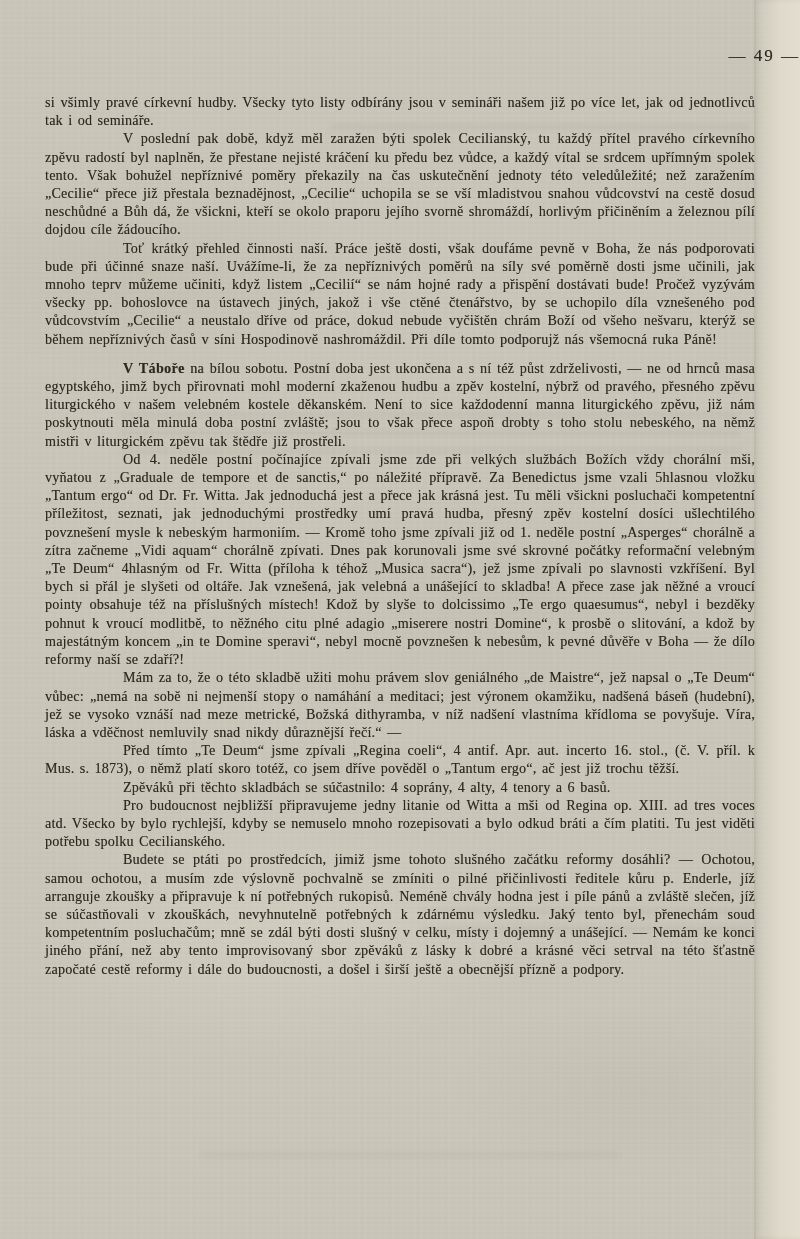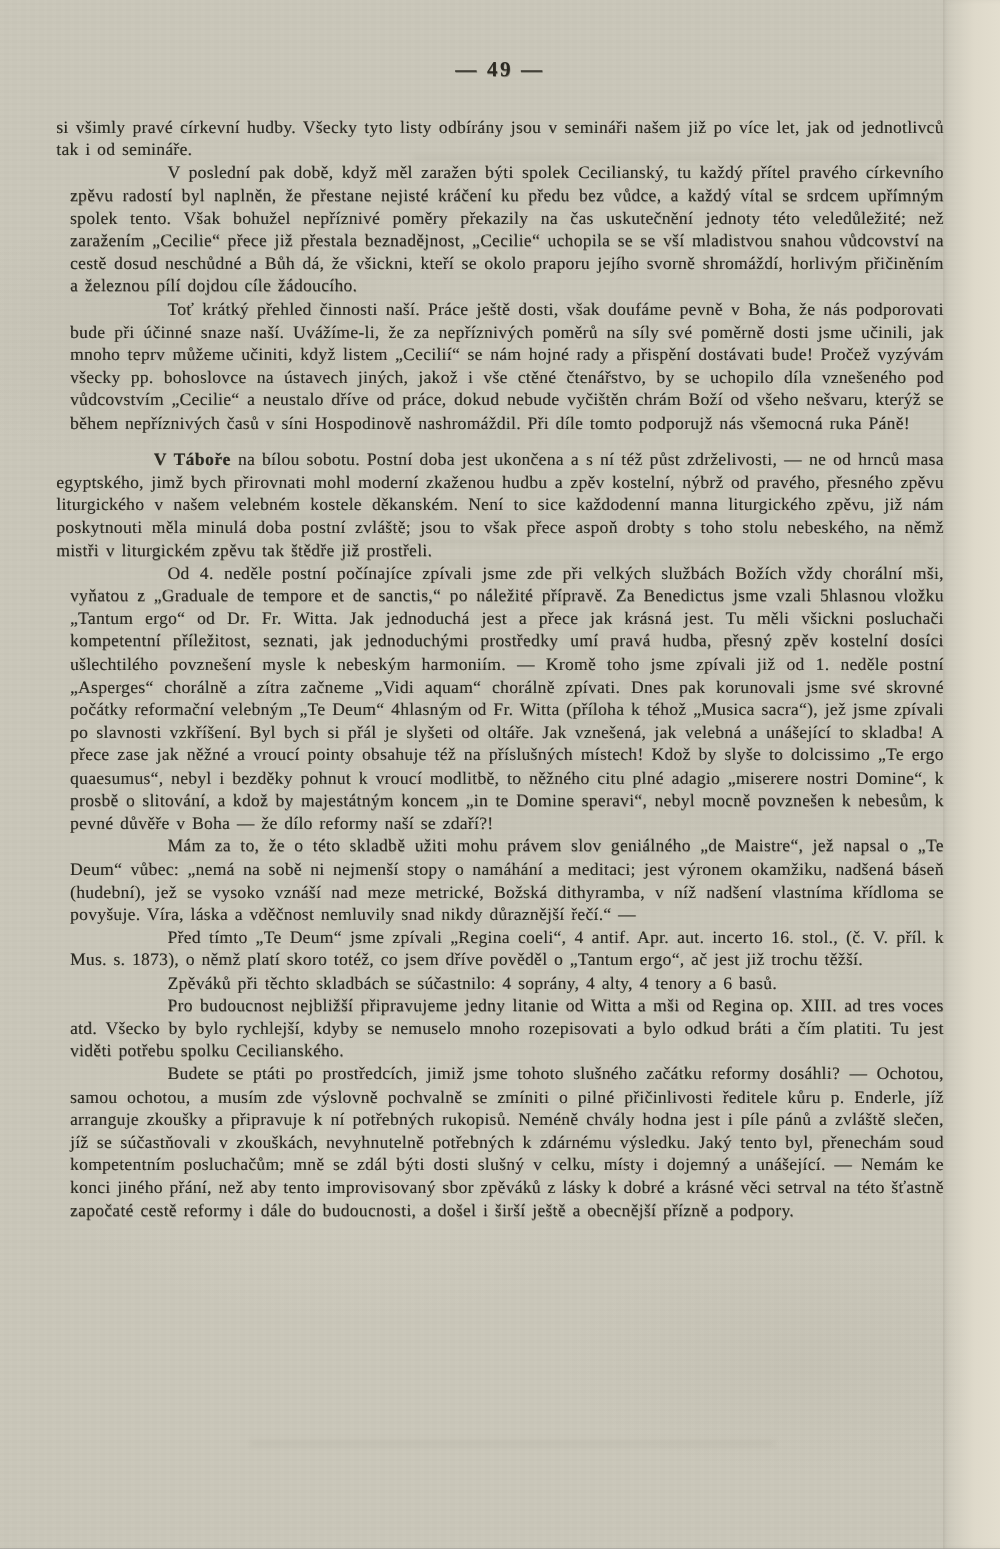--- a/index.html
+++ b/index.html
@@ -42,42 +42,41 @@
     background:repeating-linear-gradient(0deg, rgba(100,94,78,0.10) 0 6px, rgba(0,0,0,0) 6px 18px);
     filter:blur(2px);opacity:.55;
   }
   .ghost.g1{left:330px;top:112px;width:420px;height:18px;}
   .ghost.g2{left:120px;top:408px;width:620px;height:46px;}
   .ghost.g3{left:420px;top:896px;width:330px;height:36px;}
   .ghost.g4{left:200px;top:1140px;width:420px;height:18px;}
 
   .page-number{
     position:relative;z-index:1;
-    text-align:center;
+    text-align:right;
     font-size:17px;line-height:20px;
     letter-spacing:2px;
     color:var(--ink);
     text-shadow:0.3px 0.3px 0.3px rgba(43,41,33,0.45);
-    font-weight:bold;
   }
   .text-block{
     position:relative;z-index:1;
     margin-top:28px;
     padding:0 45px;
   }
   .para{
     margin:0;
     font-size:14px;
     line-height:18.2px;
     text-align:justify;
     word-spacing:1.6px;
     letter-spacing:0.25px;
     text-shadow:0.3px 0.3px 0.3px rgba(43,41,33,0.45);
   }
-  .para.indent{text-indent:78px;margin-left:11px;}
+  .para.indent{text-indent:78px;}
   .para.section-start{text-indent:78px;margin-top:11px;}
   .lead{
     font-weight:bold;
     letter-spacing:0.4px;
   }
 </style>
 </head>
 <body>
 
 <div class="page">

